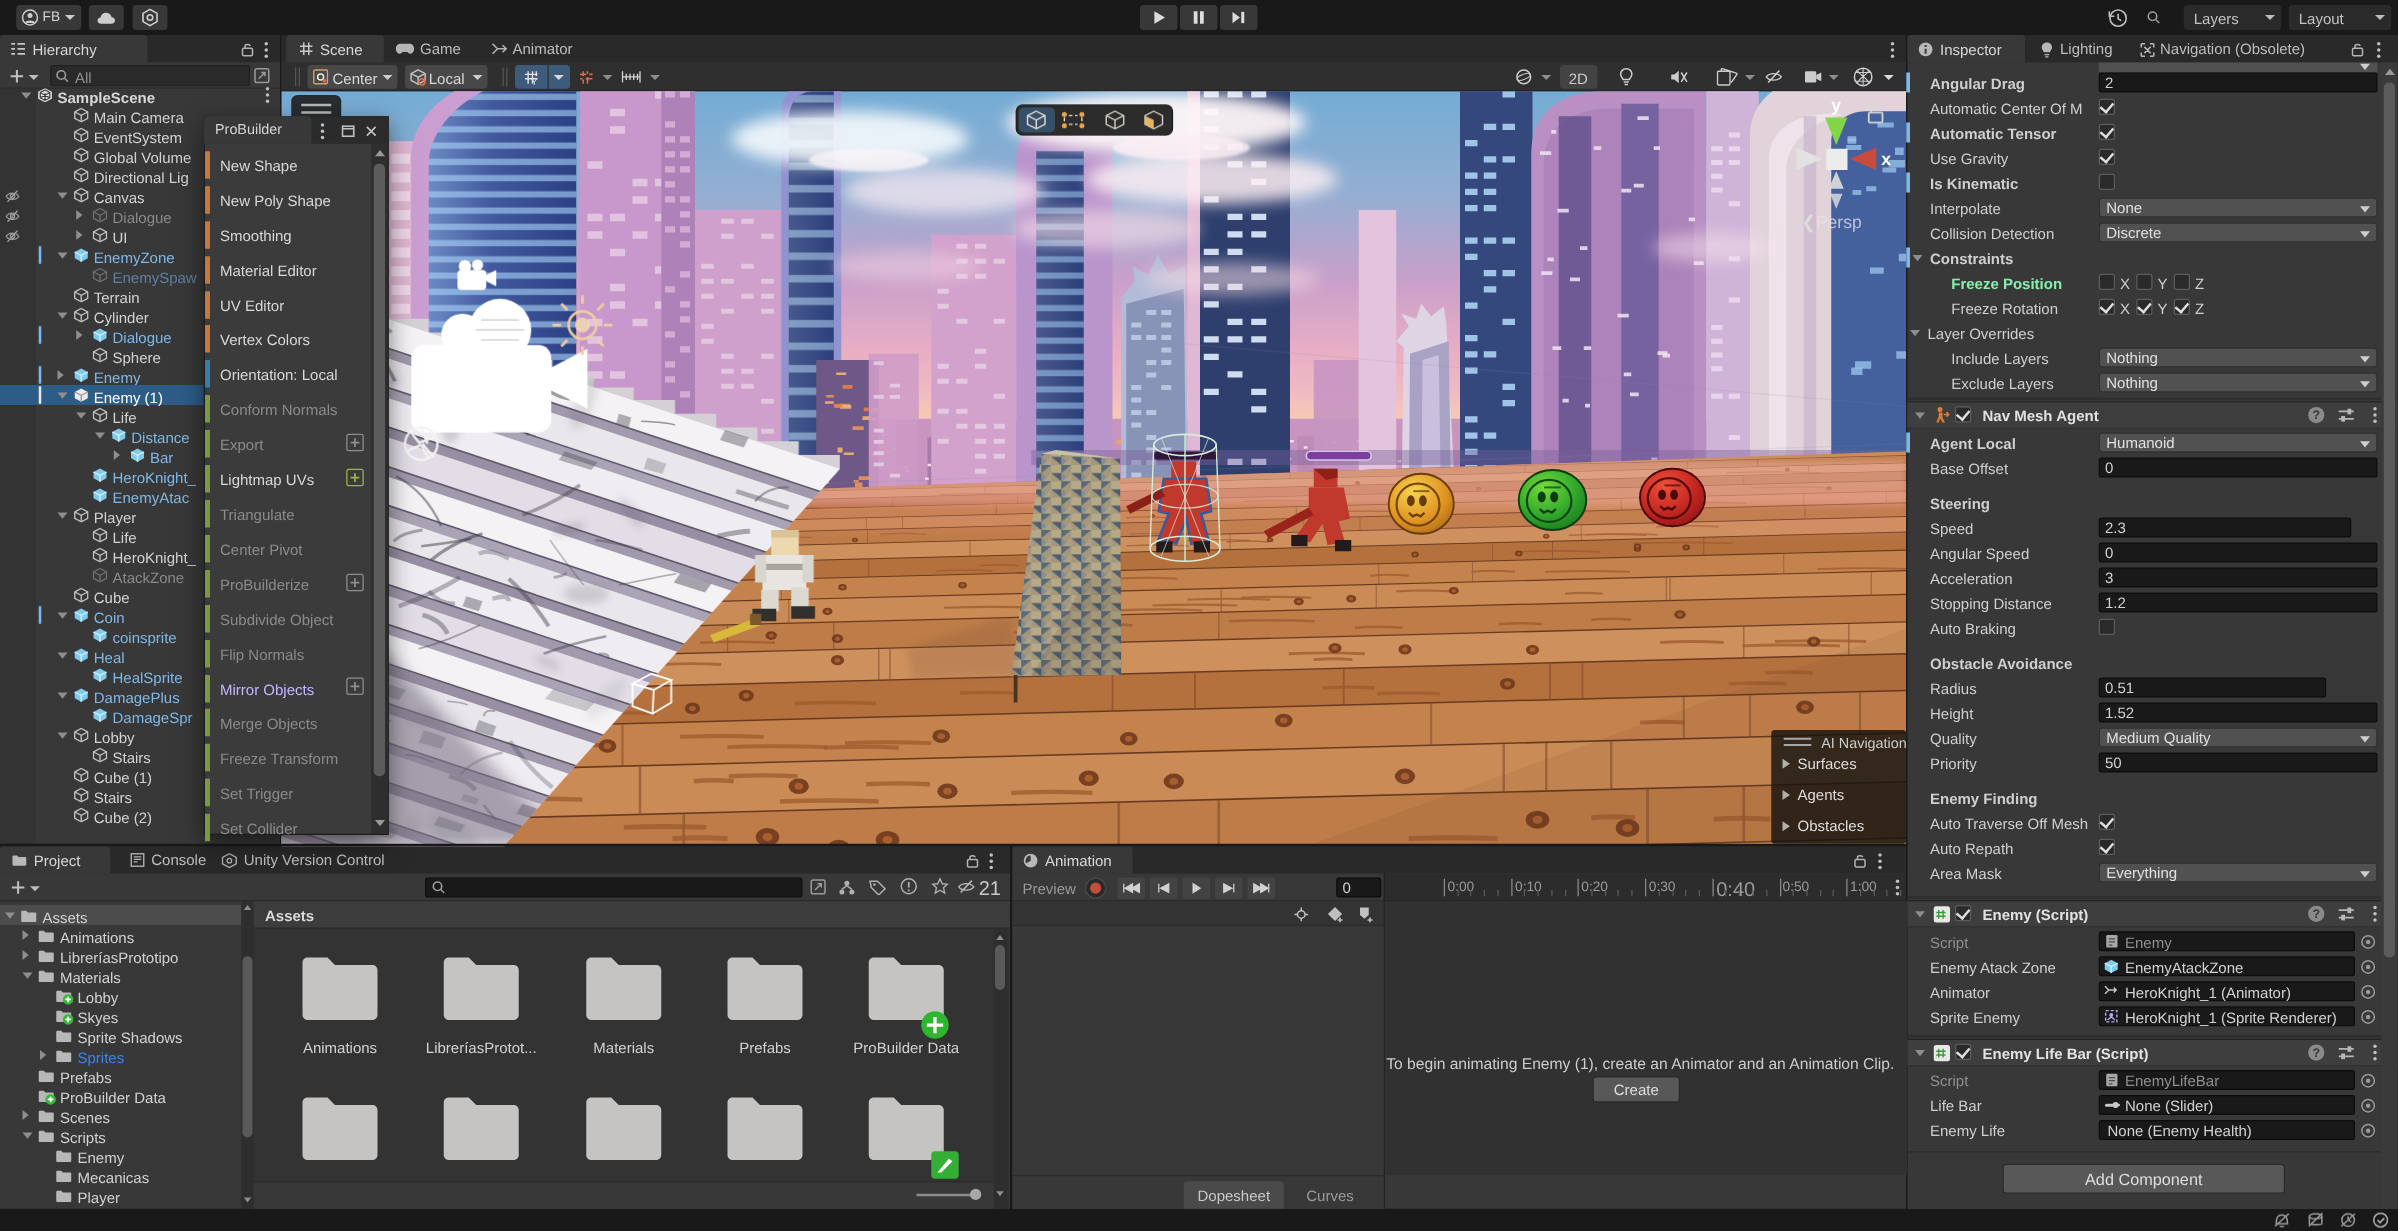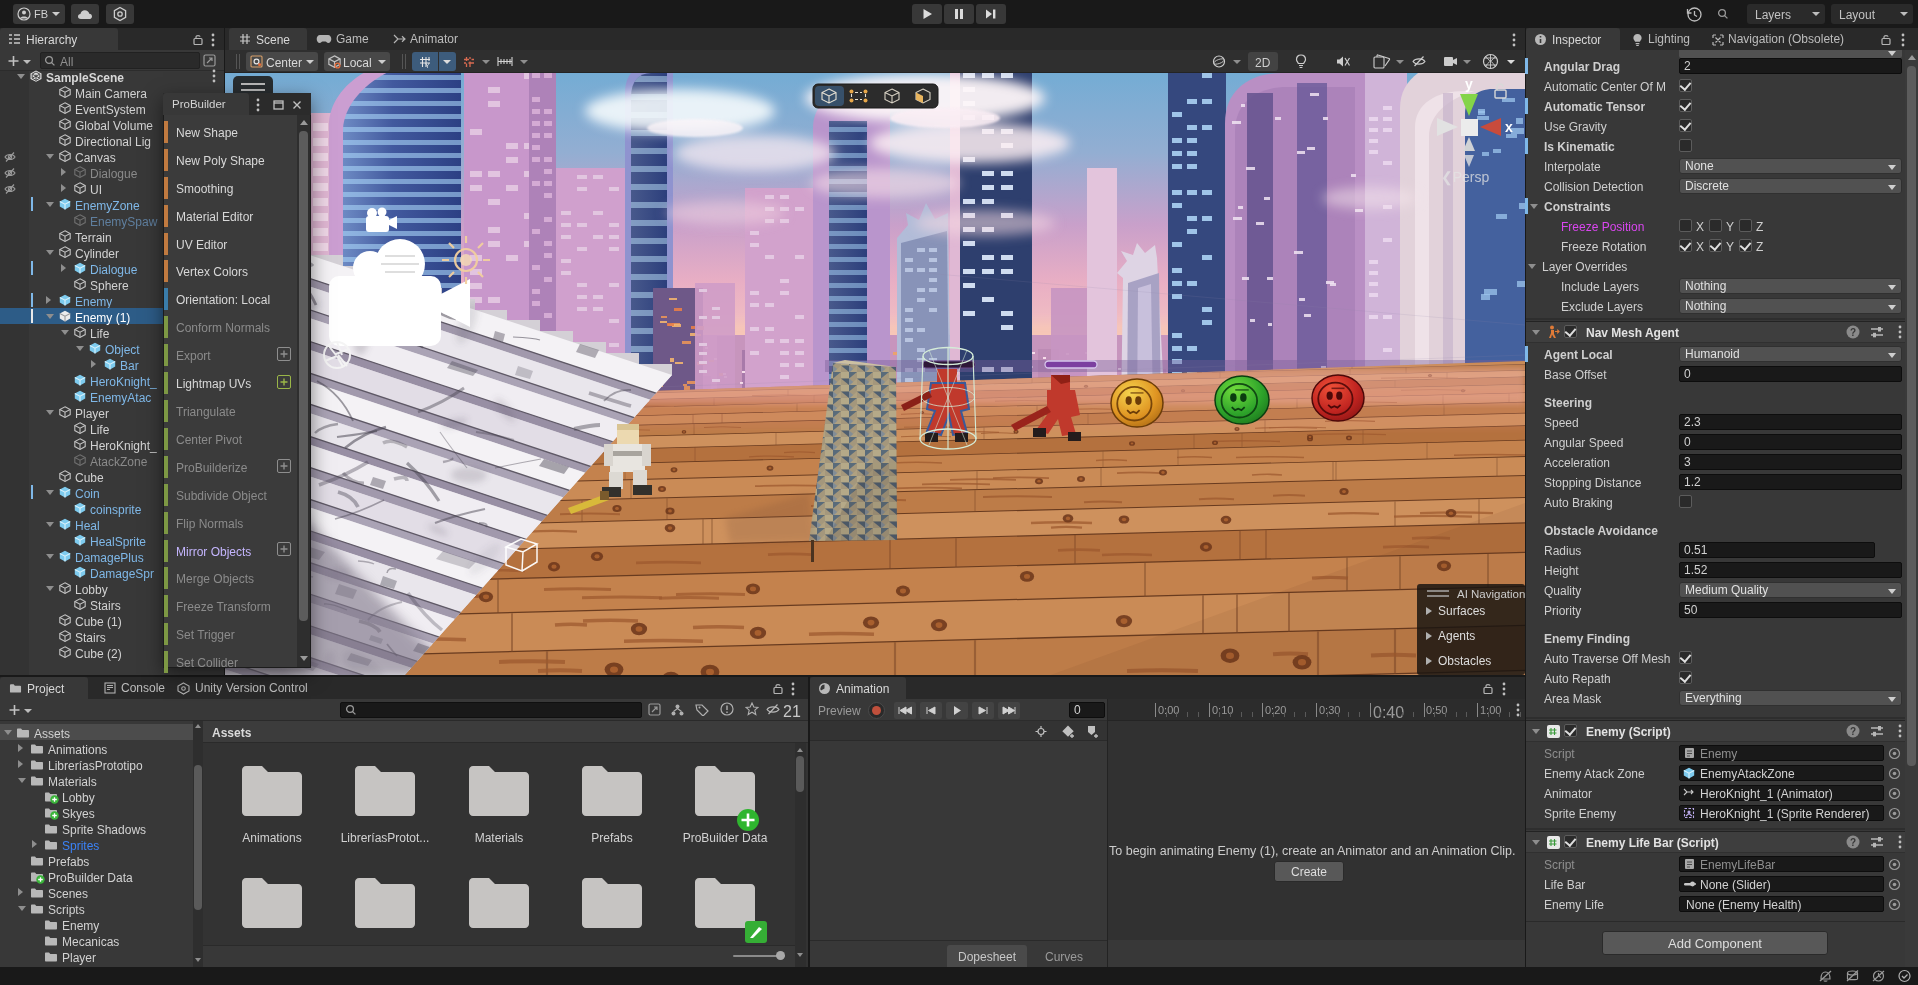--- a/index.html
+++ b/index.html
@@ -232,21 +232,21 @@
 <div class="t" style="left:75px;top:312px;color:#ffffff;font-weight:normal">Enemy (1)</div>
 <div class="fo" style="left:61px;top:330px"></div>
 <svg class="a" style="left:74px;top:326px" width="12" height="12" viewBox="0 0 12 12">
     <use href="#cube"></use>
   </svg>
 <div class="t" style="left:90px;top:328px;color:#d2d2d2;font-weight:normal">Life</div>
 <div class="fo" style="left:76px;top:346px"></div>
 <svg class="a" style="left:89px;top:342px" width="12" height="12" viewBox="0 0 12 12">
     <use href="#cubeb"></use>
   </svg>
-<div class="t" style="left:105px;top:344px;color:#7fb8e8;font-weight:normal">Object</div>
+<div class="t" style="left:105px;top:344px;color:#7fb8e8;font-weight:normal">Distance</div>
 <div class="fr" style="left:91px;top:360px"></div>
 <svg class="a" style="left:104px;top:358px" width="12" height="12" viewBox="0 0 12 12">
     <use href="#cubeb"></use>
   </svg>
 <div class="t" style="left:120px;top:360px;color:#7fb8e8;font-weight:normal">Bar</div>
 <svg class="a" style="left:74px;top:374px" width="12" height="12" viewBox="0 0 12 12">
     <use href="#cubeb"></use>
   </svg>
 <div class="t" style="left:90px;top:376px;color:#7fb8e8;font-weight:normal">HeroKnight_</div>
 <svg class="a" style="left:74px;top:390px" width="12" height="12" viewBox="0 0 12 12">
@@ -1996,21 +1996,21 @@
 <div class="a" style="left:1525px;top:138px;width:3px;height:16px;background:#7fb8e8"></div>
 <div class="t" style="left:1544px;top:141px;color:#cfcfcf;font-weight:bold">Is Kinematic</div>
 <div class="cb" style="left:1679px;top:139px"></div>
 <div class="t" style="left:1544px;top:161px;color:#cfcfcf;font-weight:normal">Interpolate</div>
 <div class="dd" style="left:1679px;top:158px;width:223px;height:16px">None</div>
 <div class="t" style="left:1544px;top:181px;color:#cfcfcf;font-weight:normal">Collision Detection</div>
 <div class="dd" style="left:1679px;top:178px;width:223px;height:16px">Discrete</div>
 <div class="a" style="left:1525px;top:198px;width:3px;height:16px;background:#7fb8e8"></div>
 <div class="fo" style="left:1530px;top:204px"></div>
 <div class="t" style="left:1544px;top:201px;color:#cfcfcf;font-weight:bold">Constraints</div>
-<div class="t" style="left:1561px;top:221px;color:#d946ef;font-weight:normal">Freeze Position</div>
+<div class="t" style="left:1561px;top:221px;color:#86efac;font-weight:bold">Freeze Position</div>
 <div class="cb" style="left:1679px;top:219px"></div>
 <div class="t" style="left:1696px;top:221px;color:#cfcfcf">X</div>
 <div class="cb" style="left:1709px;top:219px"></div>
 <div class="t" style="left:1726px;top:221px;color:#cfcfcf">Y</div>
 <div class="cb" style="left:1739px;top:219px"></div>
 <div class="t" style="left:1756px;top:221px;color:#cfcfcf">Z</div>
 <div class="t" style="left:1561px;top:241px;color:#cfcfcf;font-weight:normal">Freeze Rotation</div>
 <div class="cb ck" style="left:1679px;top:239px"></div>
 <div class="t" style="left:1696px;top:241px;color:#cfcfcf">X</div>
 <div class="cb ck" style="left:1709px;top:239px"></div>
@@ -2045,32 +2045,32 @@
 <svg class="a" style="left:1898px;top:325px" width="4" height="14" viewBox="0 0 4 14">
     <use href="#kebab"></use>
   </svg>
 <div class="a" style="left:1525px;top:346px;width:3px;height:16px;background:#7fb8e8"></div>
 <div class="t" style="left:1544px;top:349px;color:#cfcfcf;font-weight:bold">Agent Local</div>
 <div class="dd" style="left:1679px;top:346px;width:223px;height:16px">Humanoid</div>
 <div class="t" style="left:1544px;top:369px;color:#cfcfcf;font-weight:normal">Base Offset</div>
 <div class="fld" style="left:1679px;top:366px;width:223px;height:16px">0</div>
 <div class="t" style="left:1544px;top:397px;color:#cfcfcf;font-weight:bold">Steering</div>
 <div class="t" style="left:1544px;top:417px;color:#cfcfcf;font-weight:normal">Speed</div>
-<div class="fld" style="left:1679px;top:414px;width:223px;height:16px">2.3</div>
+<div class="fld" style="left:1679px;top:414px;width:202px;height:16px">2.3</div>
 <div class="t" style="left:1544px;top:437px;color:#cfcfcf;font-weight:normal">Angular Speed</div>
 <div class="fld" style="left:1679px;top:434px;width:223px;height:16px">0</div>
 <div class="t" style="left:1544px;top:457px;color:#cfcfcf;font-weight:normal">Acceleration</div>
 <div class="fld" style="left:1679px;top:454px;width:223px;height:16px">3</div>
 <div class="t" style="left:1544px;top:477px;color:#cfcfcf;font-weight:normal">Stopping Distance</div>
 <div class="fld" style="left:1679px;top:474px;width:223px;height:16px">1.2</div>
 <div class="t" style="left:1544px;top:497px;color:#cfcfcf;font-weight:normal">Auto Braking</div>
 <div class="cb" style="left:1679px;top:495px"></div>
 <div class="t" style="left:1544px;top:525px;color:#cfcfcf;font-weight:bold">Obstacle Avoidance</div>
 <div class="t" style="left:1544px;top:545px;color:#cfcfcf;font-weight:normal">Radius</div>
-<div class="fld" style="left:1679px;top:542px;width:196px;height:16px">0.51</div>
+<div class="fld" style="left:1679px;top:542px;width:182px;height:16px">0.51</div>
 <div class="t" style="left:1544px;top:565px;color:#cfcfcf;font-weight:normal">Height</div>
 <div class="fld" style="left:1679px;top:562px;width:223px;height:16px">1.52</div>
 <div class="t" style="left:1544px;top:585px;color:#cfcfcf;font-weight:normal">Quality</div>
 <div class="dd" style="left:1679px;top:582px;width:223px;height:16px">Medium Quality</div>
 <div class="t" style="left:1544px;top:605px;color:#cfcfcf;font-weight:normal">Priority</div>
 <div class="fld" style="left:1679px;top:602px;width:223px;height:16px">50</div>
 <div class="t" style="left:1544px;top:633px;color:#cfcfcf;font-weight:bold">Enemy Finding</div>
 <div class="t" style="left:1544px;top:653px;color:#cfcfcf;font-weight:normal">Auto Traverse Off Mesh</div>
 <div class="cb ck" style="left:1679px;top:651px"></div>
 <div class="t" style="left:1544px;top:673px;color:#cfcfcf;font-weight:normal">Auto Repath</div>

